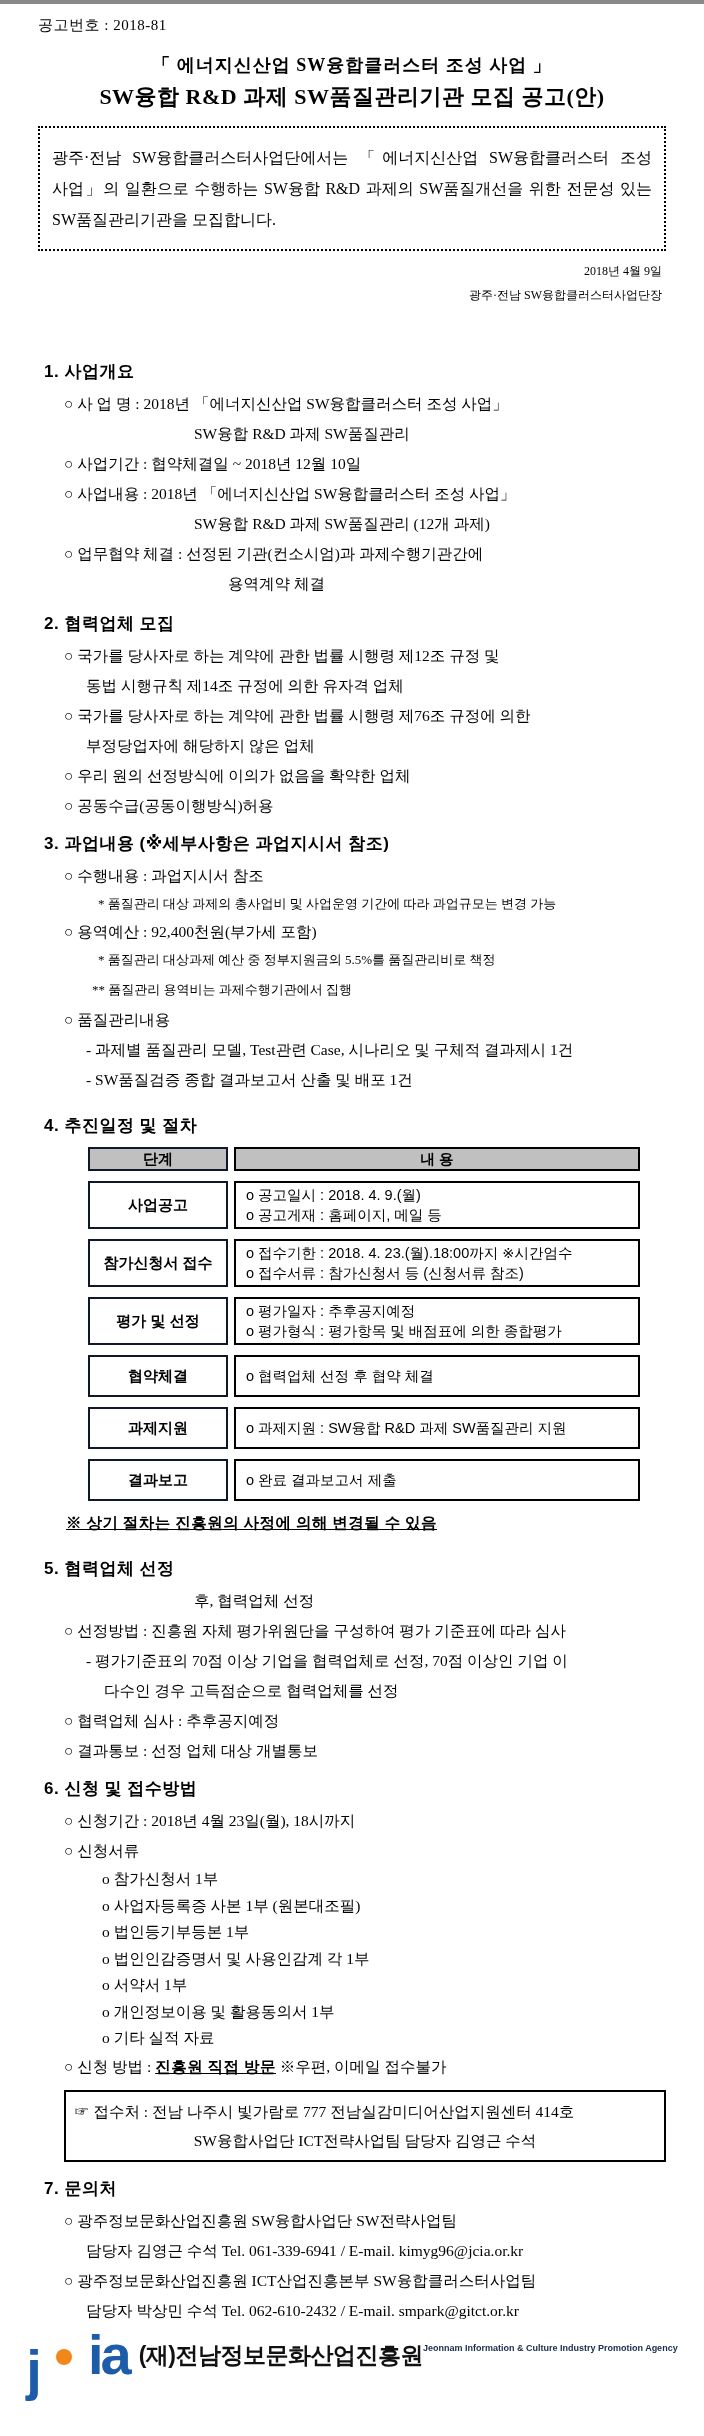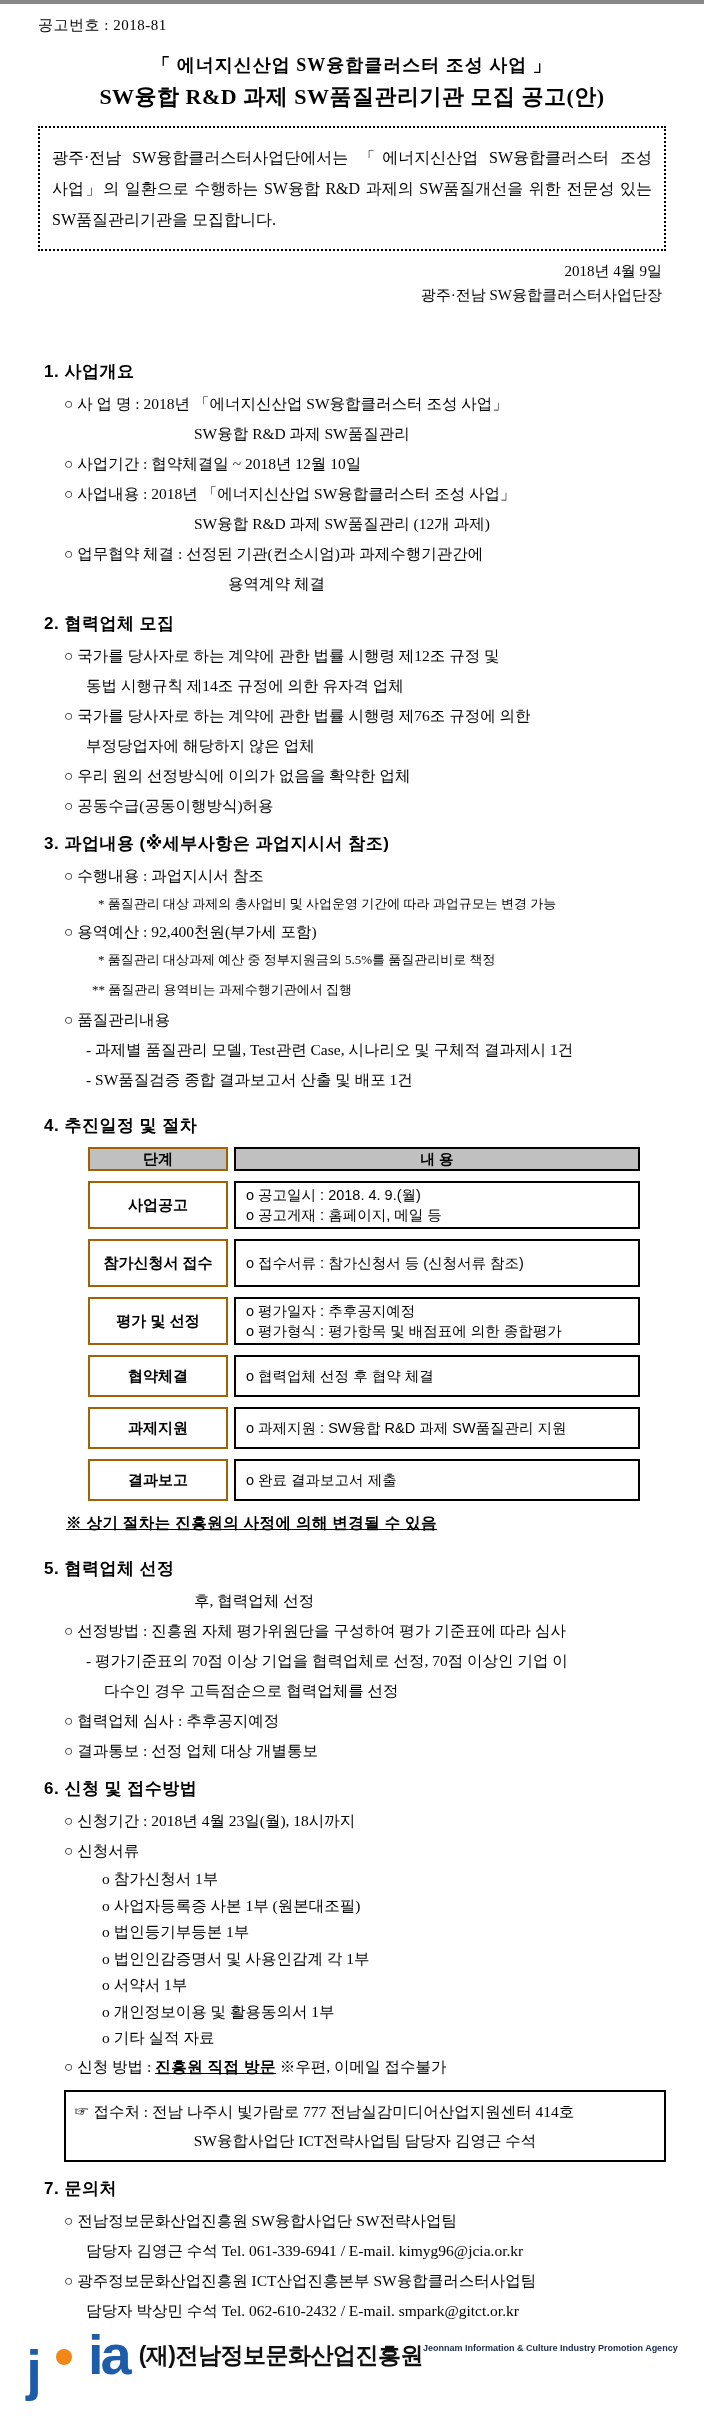--- a/index.html
+++ b/index.html
@@ -17,21 +17,21 @@
   .notice{font-size:15px;line-height:22px;letter-spacing:.5px;}
   .title-wrap{margin-top:16px;text-align:center;}
   .title1{font-size:18px;font-weight:700;line-height:26px;letter-spacing:1px;}
   .title2{font-size:22px;font-weight:700;line-height:30px;margin-top:4px;letter-spacing:.5px;}
   .intro-box{
     margin-top:14px;
     border:2px dotted #000;
     padding:14px 12px;
   }
   .intro-box p{margin:0;font-size:16px;line-height:31px;text-align:justify;word-break:keep-all;}
-  .right{text-align:right;font-size:15px;line-height:24px;padding-right:4px;}
+  .right{text-align:right;font-size:12px;line-height:24px;padding-right:4px;}
   .date{margin-top:8px;}
   .sec{
     font-family:"Liberation Sans","DejaVu Sans",sans-serif;
     font-size:17px;font-weight:700;line-height:26px;
     margin:0 0 4px 6px;letter-spacing:.5px;
   }
   .sp1{margin-top:52px;} .sp2{margin-top:12px;} .sp3{margin-top:10px;}
   .sp4{margin-top:18px;} .sp5{margin-top:22px;} .sp6{margin-top:10px;}
   .sp7{margin-top:14px;}
   .li{font-size:15.5px;line-height:30px;word-break:keep-all;}
@@ -42,21 +42,21 @@
   .dash{margin-left:48px;}
   .dash-cont{margin-left:66px;}
   .star{margin-left:60px;font-size:13px;line-height:26px;}
   .dstar{margin-left:54px;font-size:13px;line-height:26px;margin-top:4px;margin-bottom:2px;}
   .oitem{margin-left:64px;font-size:15.5px;line-height:26.5px;}
   .emph-underline{font-weight:700;text-decoration:underline;letter-spacing:.5px;}
   
   .sched{margin:8px 0 0 50px;width:552px;
     font-family:"Liberation Sans","DejaVu Sans",sans-serif;}
   .srow{display:flex;gap:6px;margin-bottom:10px;}
-  .scell-l{width:140px;border:2px solid #a16207;display:flex;align-items:center;justify-content:center;
+  .scell-l{width:140px;border:2px solid #0f172a;display:flex;align-items:center;justify-content:center;
     font-weight:700;font-size:15px;box-sizing:border-box;}
   .scell-r{flex:1;border:2px solid #000;display:flex;flex-direction:column;justify-content:center;
     padding:3px 10px;font-size:14.5px;line-height:20px;box-sizing:border-box;}
   .shead .scell-l,.shead .scell-r{background:#c0c0c0;height:24px;align-items:center;
     justify-content:center;text-align:center;font-weight:700;padding:0;}
   .r2{height:48px;} .r1{height:42px;}
   .tnote{margin:12px 0 0 28px;font-size:15.5px;font-weight:700;text-decoration:underline;letter-spacing:.5px;}
   
   .rec-box{margin:8px 0 0 26px;border:2px solid #000;padding:5px 8px;}
   .rec-box div{font-size:15.5px;line-height:29px;}
@@ -134,20 +134,21 @@
     <div class="srow">
       <div class="scell-l r2">사업공고</div>
       <div class="scell-r r2">
         <div>o 공고일시 : 2018. 4. 9.(월)</div>
         <div>o 공고게재 : 홈페이지, 메일 등</div>
       </div>
     </div>
     <div class="srow">
       <div class="scell-l r2">참가신청서 접수</div>
       <div class="scell-r r2">
+        <div>o 접수기한 : 2018. 4. 23.(월).18:00까지 ※시간엄수</div>
         <div>o 접수서류 : 참가신청서 등 (신청서류 참조)</div>
       </div>
     </div>
     <div class="srow">
       <div class="scell-l r2">평가 및 선정</div>
       <div class="scell-r r2">
         <div>o 평가일자 : 추후공지예정</div>
         <div>o 평가형식 : 평가항목 및 배점표에 의한 종합평가</div>
       </div>
     </div>
@@ -192,21 +193,21 @@
   <div class="li oitem">o 기타 실적 자료</div>
   <div class="li circle">
     <span>○ 신청 방법 : </span><span class="emph-underline">진흥원 직접 방문</span><span>  ※우편, 이메일 접수불가</span>
   </div>
   <div class="rec-box">
     <div>☞ 접수처 : 전남 나주시 빛가람로 777 전남실감미디어산업지원센터  414호</div>
     <div class="rec-center">SW융합사업단 ICT전략사업팀 담당자 김영근 수석</div>
   </div>
 
   <h2 class="sec sp7">7. 문의처</h2>
-  <div class="li circle">○ 전남정보문화산업진흥원 SW융합사업단 SW전략사업팀</div>
+  <div class="li circle">○ 광주정보문화산업진흥원 SW융합사업단 SW전략사업팀</div>
   <div class="li cont">담당자 김영근 수석 Tel. 061-339-6941 / E-mail. kimyg96@jcia.or.kr</div>
   <div class="li circle">○ 광주정보문화산업진흥원 ICT산업진흥본부 SW융합클러스터사업팀</div>
   <div class="li cont">담당자 박상민 수석 Tel. 062-610-2432 / E-mail. smpark@gitct.or.kr</div>
 
   <div class="footer">
     <div class="logo-word">
       <span class="logo-j">j</span>
       <span class="ring"></span>
       <span class="logo-ia">ia</span>
     </div>

